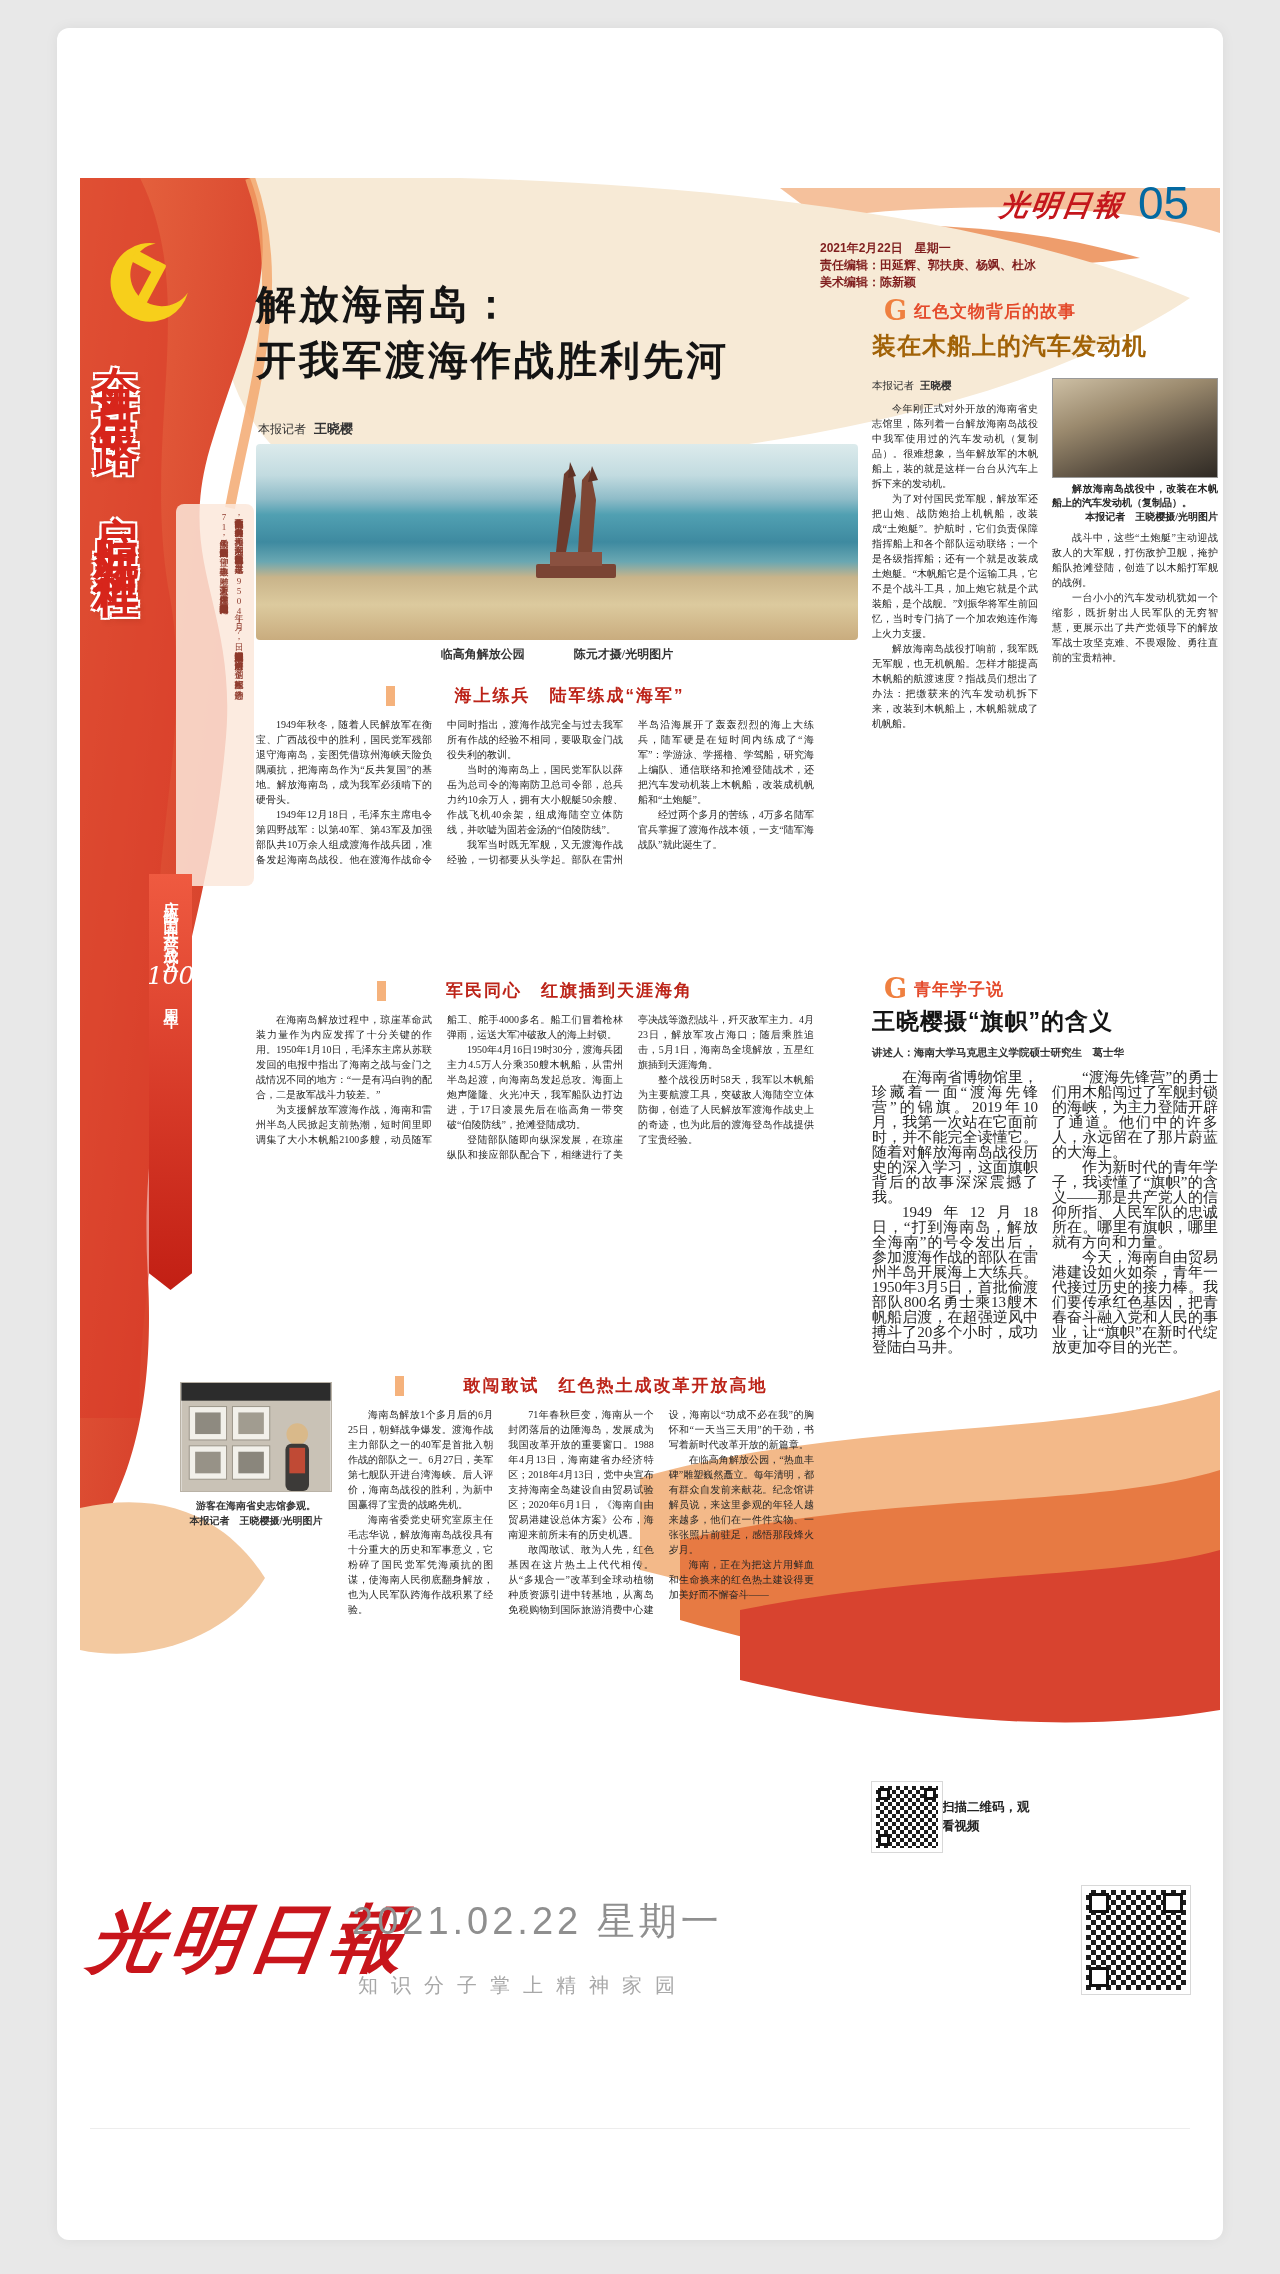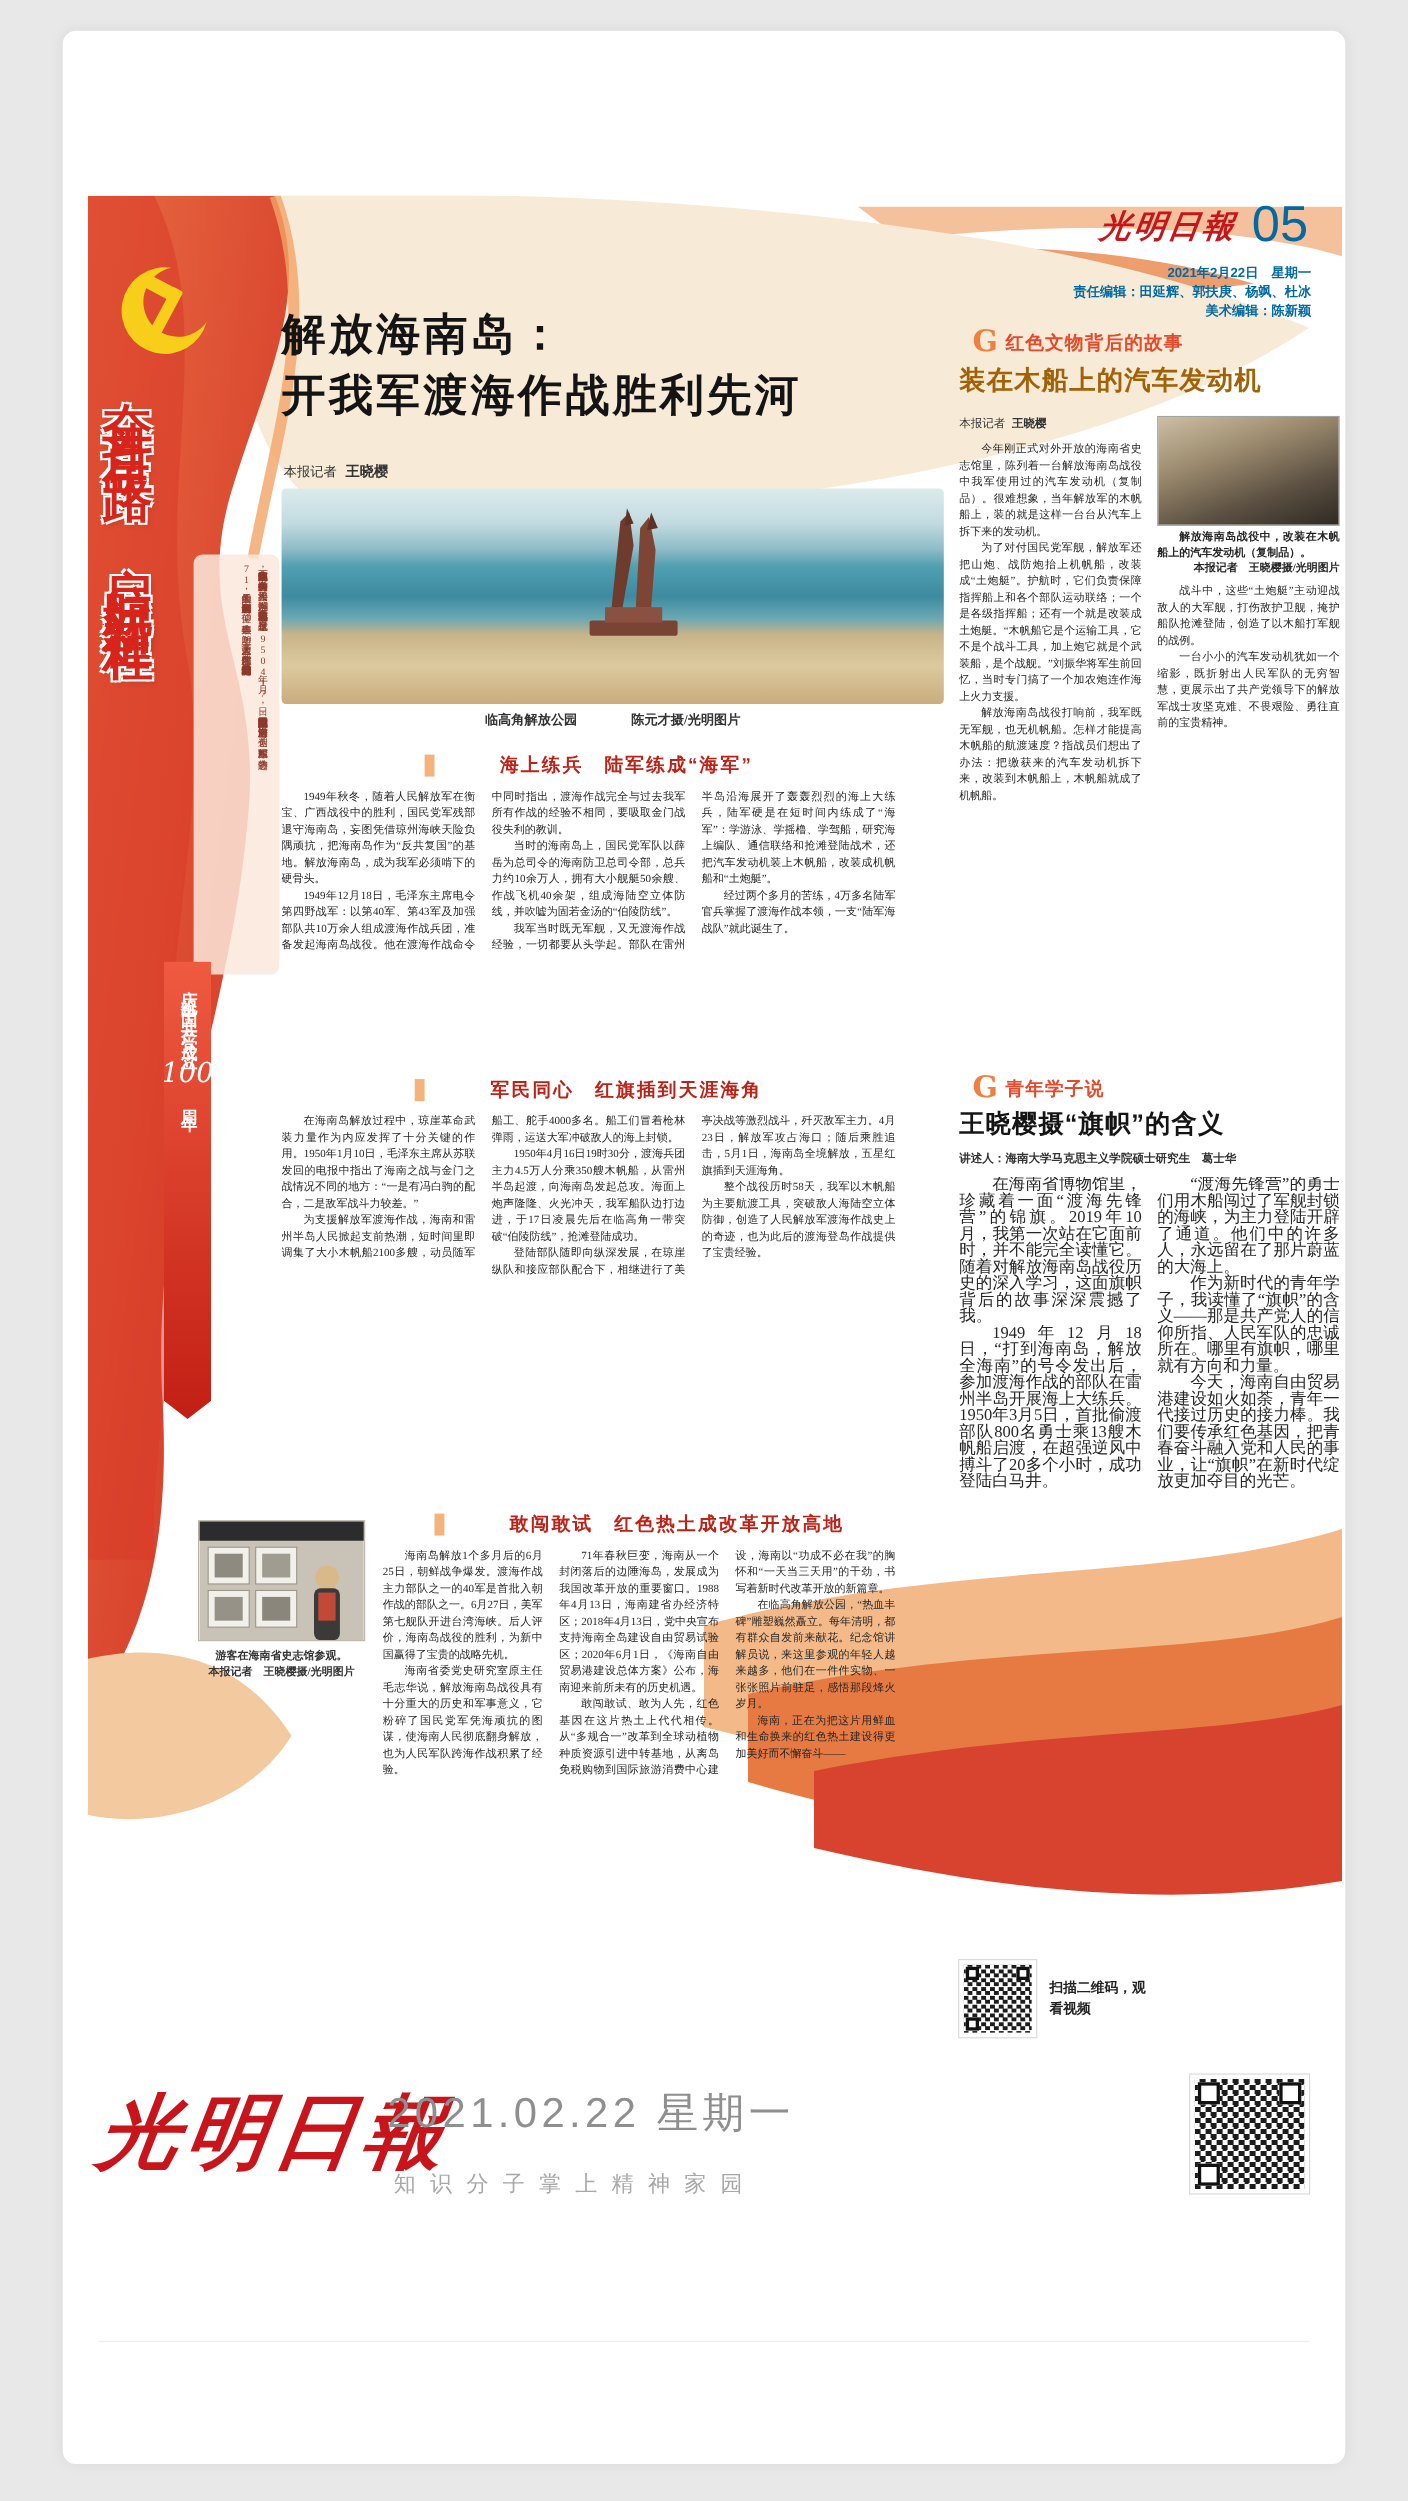--- a/index.html
+++ b/index.html
@@ -5,21 +5,21 @@
   html,body{margin:0;padding:0;}
   body{width:1280px;height:2274px;background:#e8e8e8;font-family:"Liberation Serif",serif;-webkit-font-smoothing:antialiased;}
   #root{position:relative;width:1280px;height:2274px;overflow:hidden;}
   .card{position:absolute;left:57px;top:28px;width:1166px;height:2212px;background:#ffffff;border-radius:12px;box-shadow:0 0 14px rgba(0,0,0,.06);}
   .abs{position:absolute;}
   .deco{left:80px;top:178px;width:1140px;height:1552px;pointer-events:none;}
 
   
   .masthead-logo{left:1000px;top:186px;width:132px;font-family:"DejaVu Serif",serif;font-style:italic;font-weight:bold;font-size:29px;color:#c4161c;transform:skewX(-8deg);letter-spacing:2px;white-space:nowrap;}
   .page-number{left:1138px;top:176px;font-family:"Liberation Sans",sans-serif;font-size:46px;color:#0369a1;}
-  .hdr-line{left:820px;width:372px;text-align:right;font-family:"Liberation Sans",sans-serif;font-weight:bold;color:#0369a1;font-size:12px;line-height:16px;}
+  .hdr-line{left:820px;width:372px;font-family:"Liberation Sans",sans-serif;font-weight:bold;color:#7f1d1d;font-size:12px;line-height:16px;}
 
   
   .vtext{writing-mode:vertical-rl;text-orientation:upright;}
   .slogan{left:86px;top:330px;height:700px;font-family:"Liberation Sans",sans-serif;font-weight:bold;font-size:46px;letter-spacing:16px;color:#d7251b;
     text-shadow:-2px -2px 0 #fff,2px -2px 0 #fff,-2px 2px 0 #fff,2px 2px 0 #fff,3px 4px 5px rgba(140,40,20,.25);}
   .intro-block{left:176px;top:504px;width:78px;height:382px;background:rgba(252,231,218,.85);border-radius:8px;padding:8px 6px;box-sizing:border-box;
     font-size:9px;line-height:12px;color:#8e3a2c;overflow:hidden;}
   .intro-block p{margin:0 3px 0 0;}
   .ribbon{left:149px;top:874px;width:43px;height:416px;background:linear-gradient(180deg,#ef5a40,#c21f14);clip-path:polygon(0 0,100% 0,100% 96%,50% 100%,0 96%);
     display:flex;flex-direction:column;align-items:center;justify-content:flex-start;padding-top:14px;box-sizing:border-box;color:#fff;}
@@ -58,21 +58,21 @@
   .sb-byline{font-size:10.5px;color:#333;margin:0 0 8px 0 !important;text-indent:0 !important;}
   .sb-byline b{margin-left:6px;}
   .engine-photo{width:166px;height:100px;background:linear-gradient(160deg,#cdbfa4,#9b8a6e 35%,#5a4f41 70%,#2f2a24);border:1px solid #999;box-sizing:border-box;margin-bottom:4px;}
   .engine-cap{font-weight:bold;font-size:10px;line-height:14px;text-indent:2em;}
   .engine-credit{font-weight:bold;font-size:10px;line-height:14px;text-align:right;margin-bottom:6px !important;text-indent:0 !important;}
   .f2-tag{left:884px;top:976px;}
   .f2-title{left:872px;top:1006px;width:346px;font-family:"Liberation Sans",sans-serif;font-weight:bold;font-size:23px;color:#141414;letter-spacing:1px;}
   .f2-speaker{left:872px;top:1046px;width:346px;font-weight:bold;font-size:10.5px;color:#333;}
   .f2-cols{left:872px;top:1070px;width:346px;height:490px;column-count:2;column-gap:14px;font-size:15px;line-height:15px;text-align:justify;color:#262626;overflow:hidden;}
   .f2-cols p{margin:0;text-indent:2em;}
-  .qr-note{left:872px;top:1782px;display:flex;align-items:center;gap:12px;}
+  .qr-note{left:872px;top:1782px;display:flex;align-items:center;}
   .qr-note .txt{width:96px;font-weight:bold;font-size:12.5px;line-height:19px;color:#222;}
 
   
   .qr{position:relative;background-color:#fff;background-image:repeating-conic-gradient(#1c1c1c 0% 25%,#ffffff 0% 50%);background-size:10px 10px;border:4px solid #fff;outline:1px solid #d8d8d8;box-sizing:content-box;}
   .qr.small{background-size:8px 8px;}
   .qr::before,.qr::after,.qr .finder{content:"";position:absolute;width:20%;height:20%;border:3px solid #111;background:#fff;box-sizing:border-box;}
   .qr::before{top:3%;left:3%;}
   .qr::after{top:3%;right:3%;}
   .qr .finder{bottom:3%;left:3%;}
   .qr-note .qr{width:62px;height:62px;}

